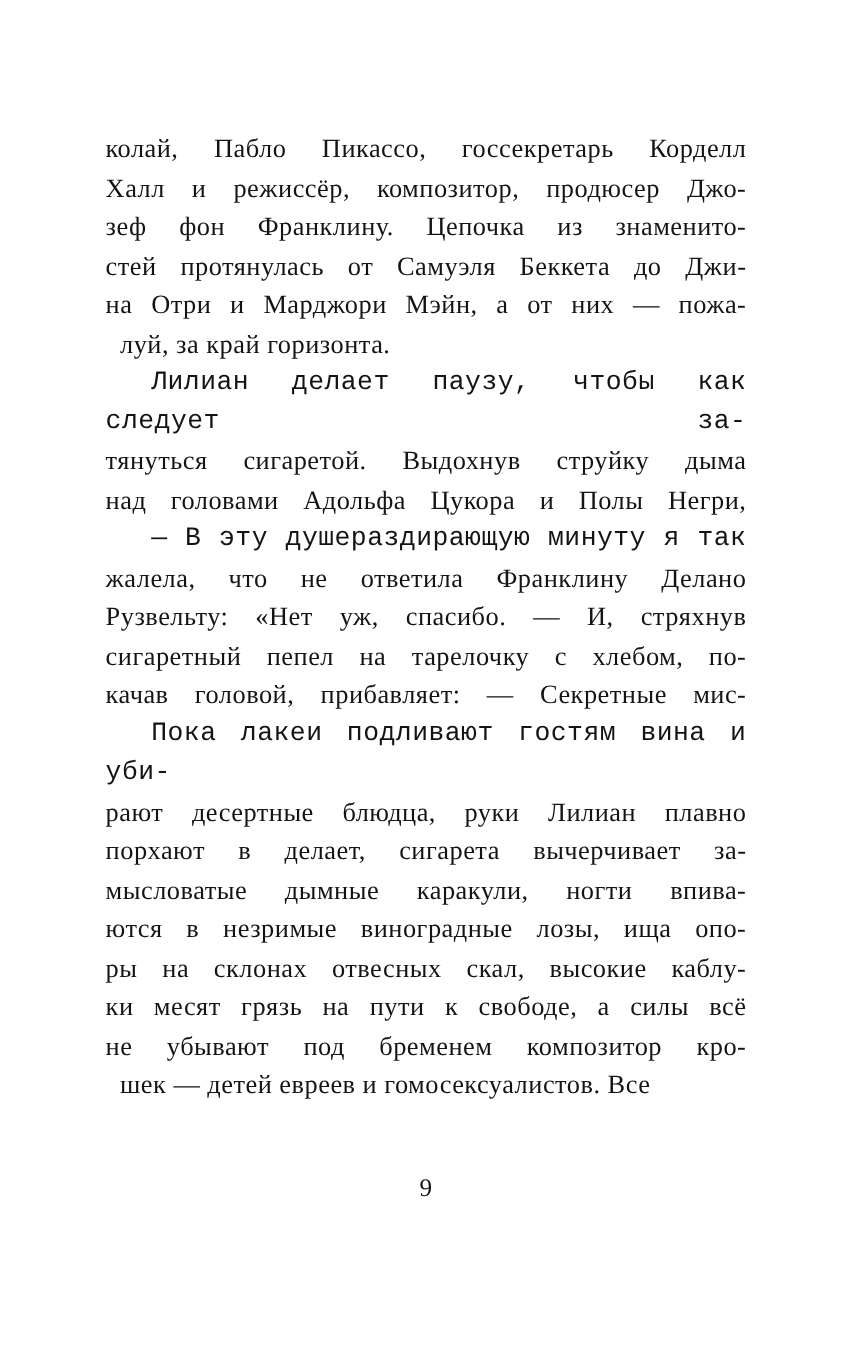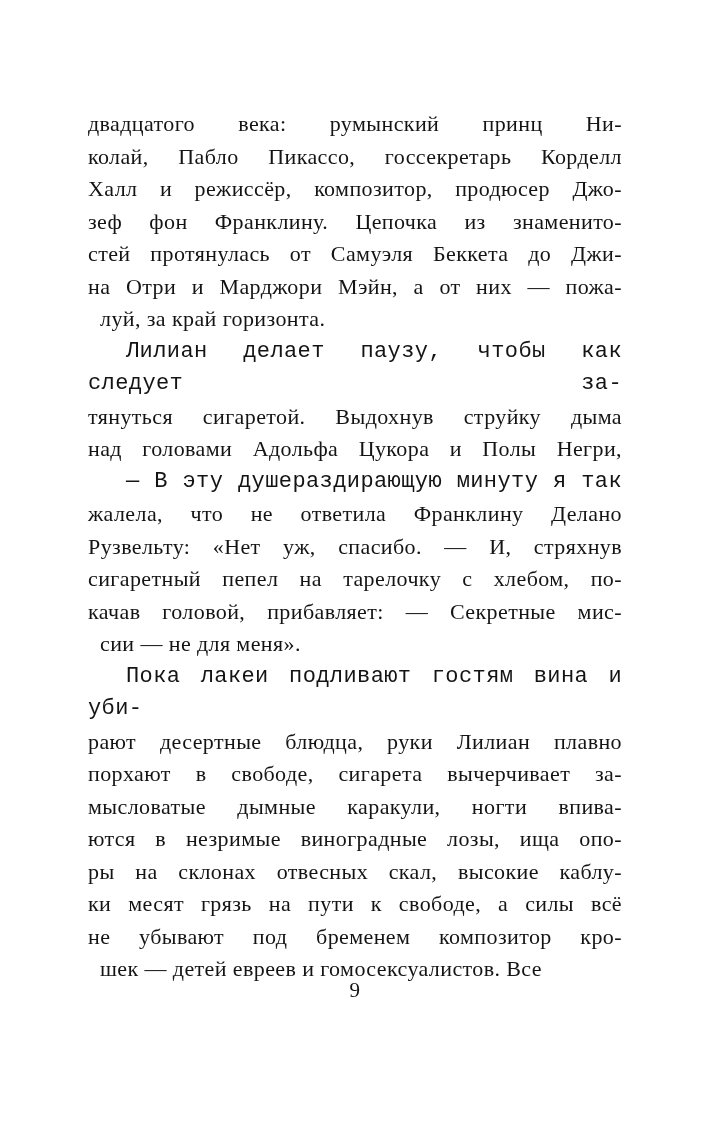--- a/index.html
+++ b/index.html
@@ -51,45 +51,43 @@
     font-size: 21px;
     letter-spacing: 0.5px;
   }
 </style>
 </head>
 <body>
 
 <div class="page">
   <div class="text-block">
       <div class="paragraph">
-        <div class="line">двадцатого века: румынский принц Ни-</div>
         <div class="line">колай, Пабло Пикассо, госсекретарь Корделл</div>
         <div class="line">Халл и режиссёр, композитор, продюсер Джо-</div>
         <div class="line">зеф фон Франклину. Цепочка из знаменито-</div>
         <div class="line">стей протянулась от Самуэля Беккета до Джи-</div>
         <div class="line">на Отри и Марджори Мэйн, а от них — пожа-</div>
         <div class="line last">луй, за край горизонта.</div>
       </div>
       <div class="paragraph">
         <div class="line indent">Лилиан делает паузу, чтобы как следует за-</div>
         <div class="line">тянуться сигаретой. Выдохнув струйку дыма</div>
         <div class="line">над головами Адольфа Цукора и Полы Негри,</div>
       </div>
       <div class="paragraph">
         <div class="line indent">— В эту душераздирающую минуту я так</div>
         <div class="line">жалела, что не ответила Франклину Делано</div>
         <div class="line">Рузвельту: «Нет уж, спасибо. — И, стряхнув</div>
         <div class="line">сигаретный пепел на тарелочку с хлебом, по-</div>
         <div class="line">качав головой, прибавляет: — Секретные мис-</div>
-        <div class="line last">сии — не для меня».</div>
       </div>
       <div class="paragraph">
         <div class="line indent">Пока лакеи подливают гостям вина и уби-</div>
         <div class="line">рают десертные блюдца, руки Лилиан плавно</div>
-        <div class="line">порхают в свободе, сигарета вычерчивает за-</div>
+        <div class="line">порхают в делает, сигарета вычерчивает за-</div>
         <div class="line">мысловатые дымные каракули, ногти впива-</div>
         <div class="line">ются в незримые виноградные лозы, ища опо-</div>
         <div class="line">ры на склонах отвесных скал, высокие каблу-</div>
         <div class="line">ки месят грязь на пути к свободе, а силы всё</div>
         <div class="line">не убывают под бременем композитор кро-</div>
         <div class="line last">шек — детей евреев и гомосексуалистов. Все</div>
       </div>
     </div>
   <div class="page-number">9</div>
 </div>

